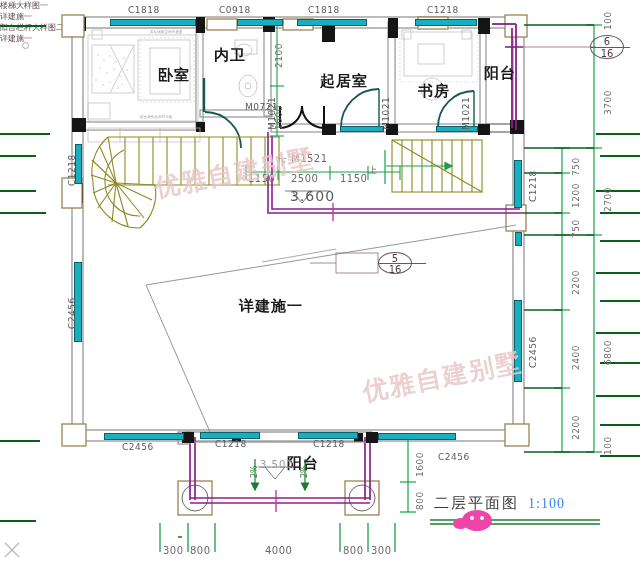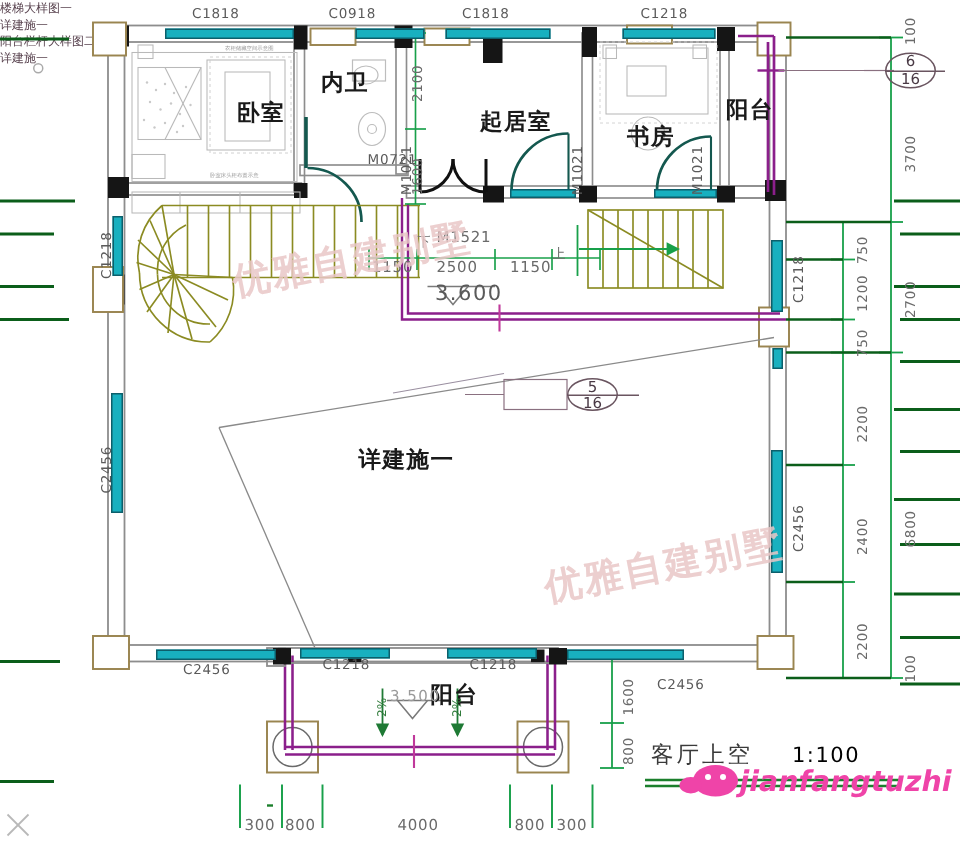--- a/index.html
+++ b/index.html
@@ -35,21 +35,21 @@
       font-family:"DejaVu Sans","Liberation Sans",sans-serif;}
   .wm-rot{transform:rotate(-11deg);transform-origin:0 0;}
   .wmlogo{position:absolute;color:#ef44a8;font-size:19px;font-weight:bold;
           font-style:italic;letter-spacing:0px;white-space:nowrap;}
   .wmbubble{position:absolute;width:30px;height:21px;border-radius:50%;
             background:#ef44a8;}
   .wmbubble:after{content:"";position:absolute;width:15px;height:11px;
             border-radius:50%;background:#ef44a8;left:-9px;top:8px;}
 
   .title{font-size:15px;color:#3a3a3a;letter-spacing:2px;white-space:nowrap;}
-  .scale{font-size:14px;color:#000000;letter-spacing:1px;}
+  .scale{font-size:14px;color:#3b82f6;letter-spacing:1px;font-family:Liberation Serif, serif;}
 
   .circ{position:absolute;border:1px solid #6a5560;border-radius:50%;
         box-sizing:border-box;}
   .circtxt{position:absolute;font-size:10px;color:#4a3a45;text-align:center;}
   .pct{position:absolute;font-size:8px;color:#2f7a3a;
        transform-origin:0 0;transform:rotate(-90deg);}
   .elev{position:absolute;font-size:14px;color:#5a5a5a;letter-spacing:1px;}
 </style>
 </head>
 <body>
@@ -512,21 +512,20 @@
   <div class="circ" style="left:590px;top:35px;width:34px;height:24px;"></div>
   <div class="abs" style="left:590px;top:47px;width:40px;height:1px;background:#6a5560;"></div>
   <div class="circtxt" style="left:590px;top:36px;width:34px;">6</div>
   <div class="circtxt" style="left:590px;top:48px;width:34px;">16</div>
   <div class="callout-txt" style="left:525px;top:38px;">阳台栏杆大样图二</div>
   <div class="callout-txt" style="left:533px;top:50px;">详建施一</div>
 
   <div class="wm wm-rot" style="left:152px;top:172px;">优雅自建别墅</div>
   <div class="wm wm-rot" style="left:360px;top:376px;">优雅自建别墅</div>
 
-  <div class="lbl title" style="left:434px;top:496px;">客厅上空</div>
+  <div class="lbl title" style="left:434px;top:496px;">二层平面图</div>
   <div class="lbl scale" style="left:528px;top:497px;">1:100</div>
 
   <div class="wmbubble" style="left:462px;top:510px;"></div>
   <div class="abs" style="left:470px;top:516px;width:4px;height:4px;border-radius:50%;background:#fff;"></div>
   <div class="abs" style="left:480px;top:516px;width:4px;height:4px;border-radius:50%;background:#fff;"></div>
-  <div class="wmlogo" style="left:493px;top:510px;">jianfangtuzhi</div>
 
 </div>
 
 </body></html>

